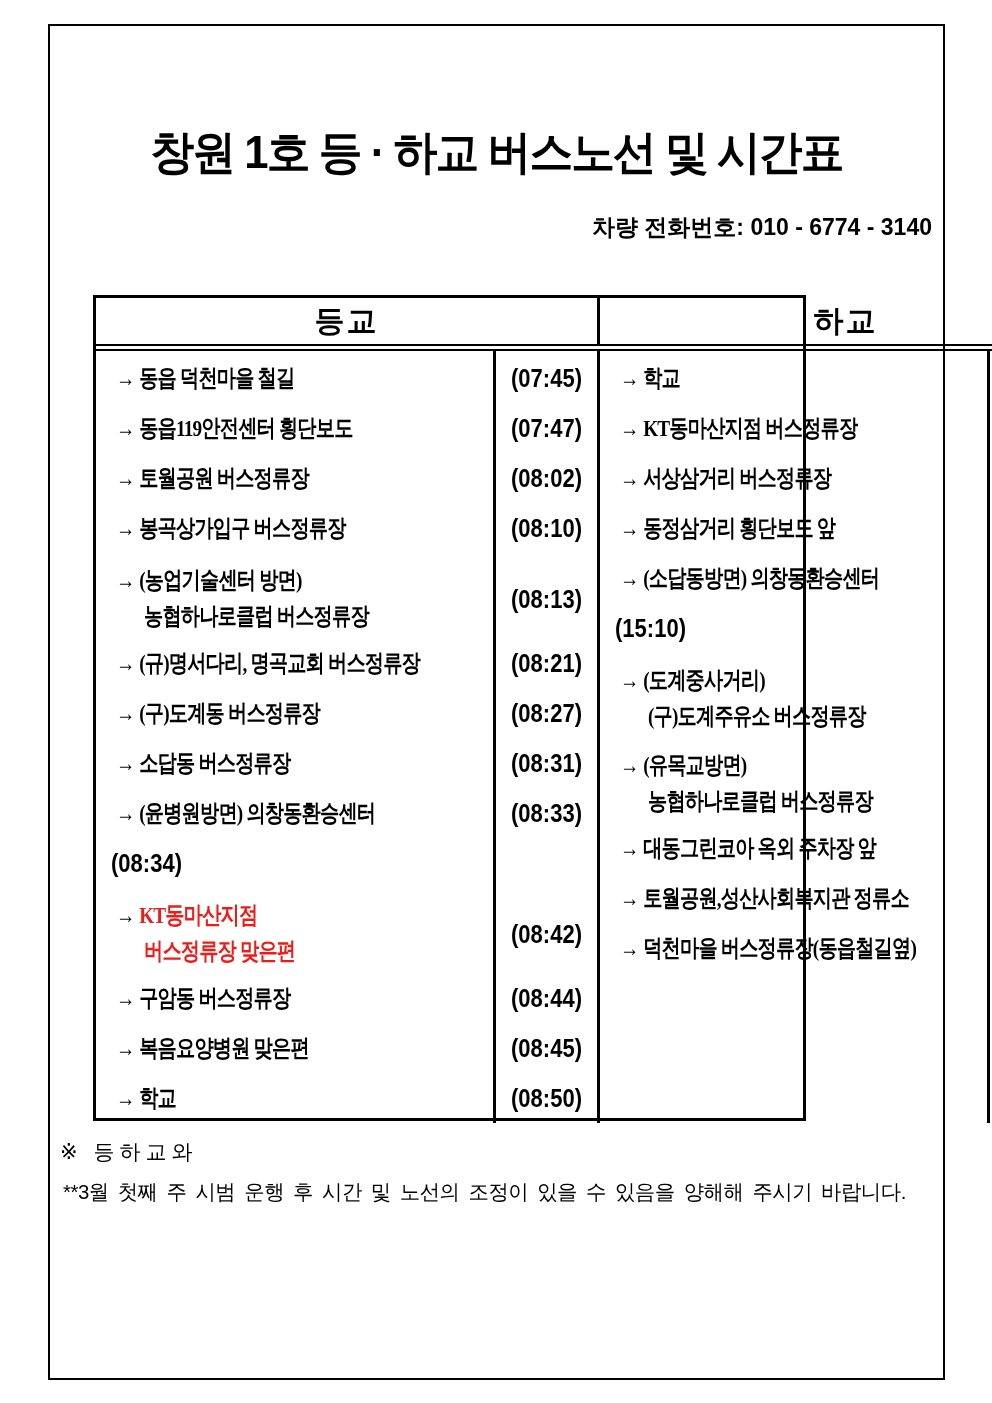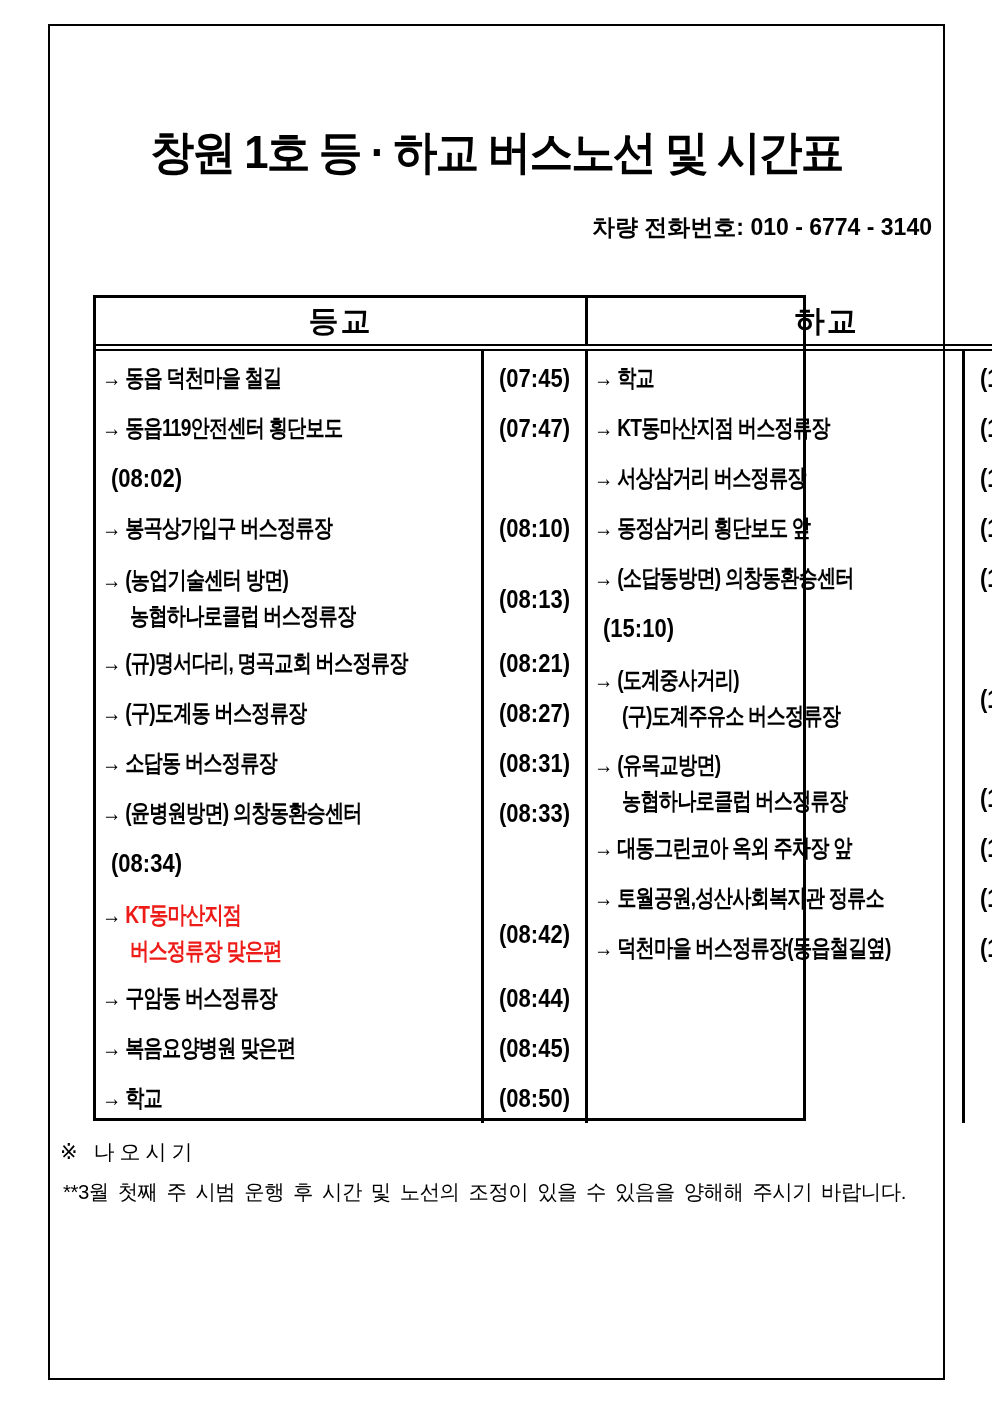--- a/index.html
+++ b/index.html
@@ -23,21 +23,21 @@
   .th { text-align:center; font-size:30px; font-weight:800; line-height:46px; letter-spacing:2px; }
   .th-right { border-left:3px solid #000; }
   .double-line { grid-column:1 / span 2; height:7px; box-sizing:border-box;
                  border-top:2px solid #000; border-bottom:2px solid #000; }
   .tbody { position:relative; padding-top:2px; }
   .tbody-right { border-left:3px solid #000; }
   .vline { position:absolute; top:0; bottom:0; right:101px; width:3px; background:#000; }
 
   .row { display:flex; min-height:50px; align-items:center; }
   .row.two { min-height:80px; align-items:center; padding-top:5px; }
-  .name { flex:1; padding-left:6px; min-width:0; font-weight:700; }
+  .name { flex:1; padding-left:20px; min-width:0; font-weight:700;font-family:Liberation Serif, serif; }
   .ln { display:block; font-size:24px; line-height:36px; white-space:nowrap;
         transform:scaleX(0.80); transform-origin:0 50%; letter-spacing:-1px; }
   .row:not(.two) .ln { line-height:28px; }
   .ln2 { margin-left:28px; }
   .arrow { color:#000; font-weight:400; padding-right:6px; }
   .time { width:101px; text-align:center; font-size:25px; font-weight:700;
           transform:scaleX(0.88); transform-origin:50% 50%; white-space:nowrap; }
   .row.two .time { margin-top:3px; }
   .row.two.time-end { position:relative; }
   .row.two.time-end .time { align-self:flex-end; margin-bottom:10px; }
@@ -74,20 +74,23 @@
         </div>
         <div class="time">(07:45)</div>
       </div>
       <div class="row">
         <div class="name">
           <span class="ln"><span class="arrow">→</span>동읍119안전센터 횡단보도</span>
         </div>
         <div class="time">(07:47)</div>
       </div>
       <div class="row">
+        <div class="name">
+          <span class="ln"><span class="arrow">→</span>토월공원 버스정류장</span>
+        </div>
         <div class="time">(08:02)</div>
       </div>
       <div class="row">
         <div class="name">
           <span class="ln"><span class="arrow">→</span>봉곡상가입구 버스정류장</span>
         </div>
         <div class="time">(08:10)</div>
       </div>
       <div class="row two">
         <div class="name">
@@ -213,15 +216,15 @@
       <div class="row">
         <div class="name">
           <span class="ln"><span class="arrow">→</span>덕천마을 버스정류장(동읍철길옆)</span>
         </div>
         <div class="time">(15:40)</div>
       </div>
     </div>
 </div>
 
 <div class="notes">
-  <div class="notes-heading">※ 나오시기</div>
+  <div class="notes-heading">※ 등하교와</div>
   <div class="notes-footer">**3월 첫째 주 시범 운행 후 시간 및 노선의 조정이 있을 수 있음을 양해해 주시기 바랍니다.</div>
 </div>
 
 </body></html>

